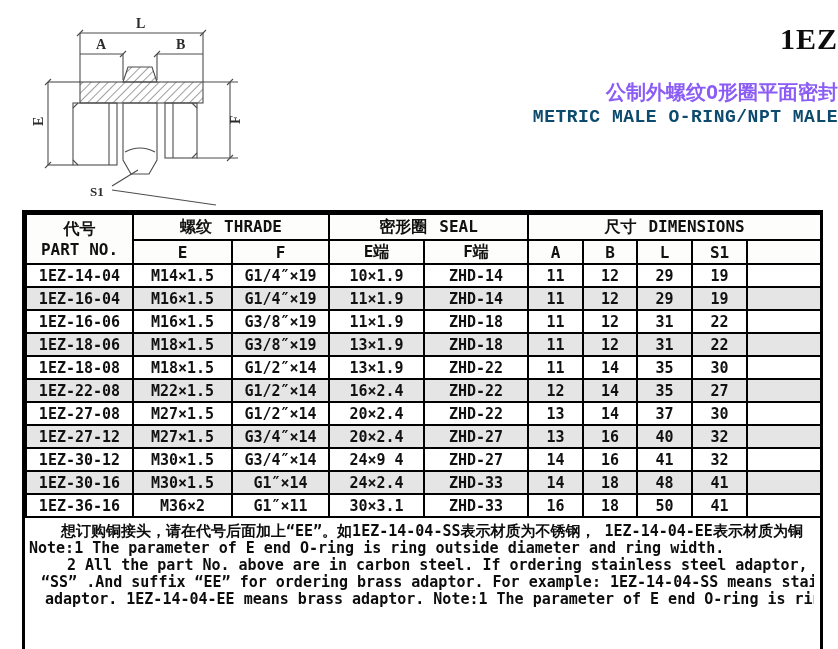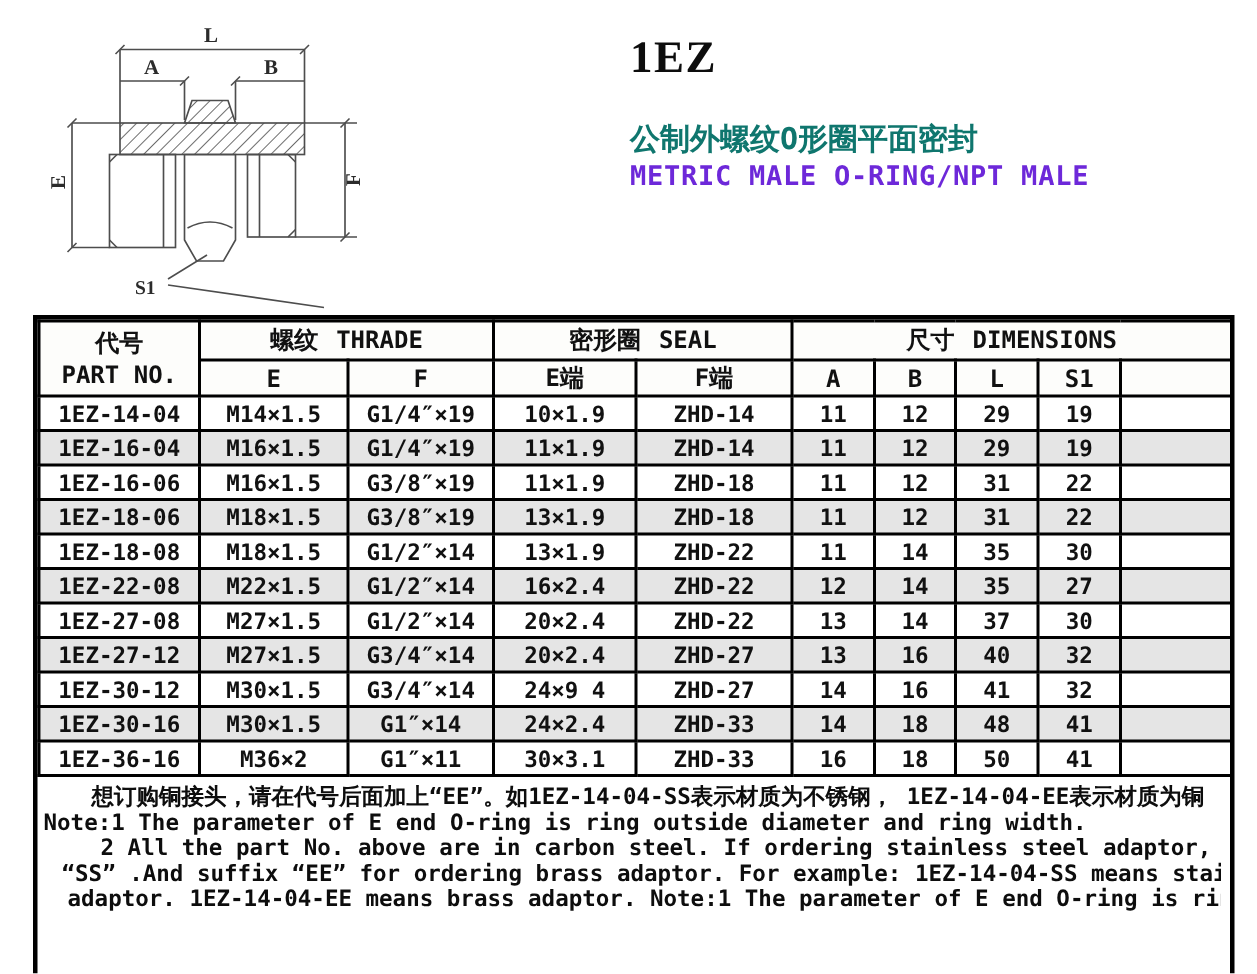--- a/index.html
+++ b/index.html
@@ -12,28 +12,28 @@
   .drawing line,.drawing path,.drawing rect,.drawing polygon,.drawing polyline{
     stroke:#4d4d4d;stroke-width:1.1;fill:none;
   }
   .drawing .hatched{fill:url(#hatch);}
   .drawing text{
     font-family:"Liberation Serif","DejaVu Serif",serif;
     font-size:14px;fill:#2b2b2b;stroke:none;font-weight:bold;
   }
   
   .titleblock{
-    position:absolute;left:420px;top:22px;width:418px;text-align:left;font-weight:bold;
+    position:absolute;left:420px;top:22px;width:418px;text-align:right;font-weight:bold;
   }
   .product-code{
     font-family:"Liberation Serif","DejaVu Serif",serif;
     font-size:30px;letter-spacing:1px;margin-bottom:24px;color:#0d0d0d;
   }
-  .sub-zh{font-size:20px;line-height:25px;color:#0f766e;}
-  .sub-en{font-size:18px;line-height:25px;color:#6d28d9;letter-spacing:.5px;}
+  .sub-zh{font-size:20px;line-height:25px;color:#8b5cf6;}
+  .sub-en{font-size:18px;line-height:25px;color:#0c4a6e;letter-spacing:.5px;font-family:Liberation Mono, monospace;}
   
   .frame{
     position:absolute;left:22px;top:210px;width:801px;box-sizing:border-box;
     border:3px solid #000000;background:#ffffff;
   }
   table.spec{border-collapse:collapse;table-layout:fixed;width:100%;}
   table.spec th,table.spec td{
     border:2px solid #000000;text-align:center;vertical-align:middle;
     padding:0;font-weight:bold;white-space:nowrap;overflow:hidden;
   }

